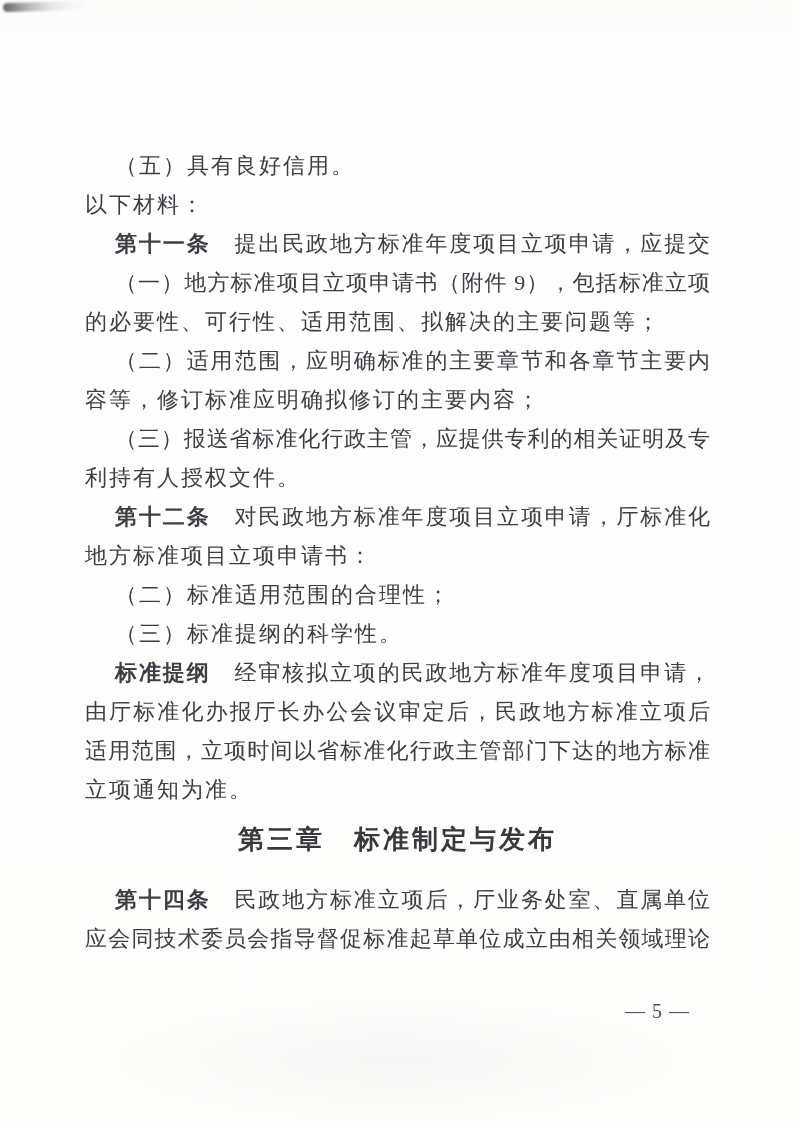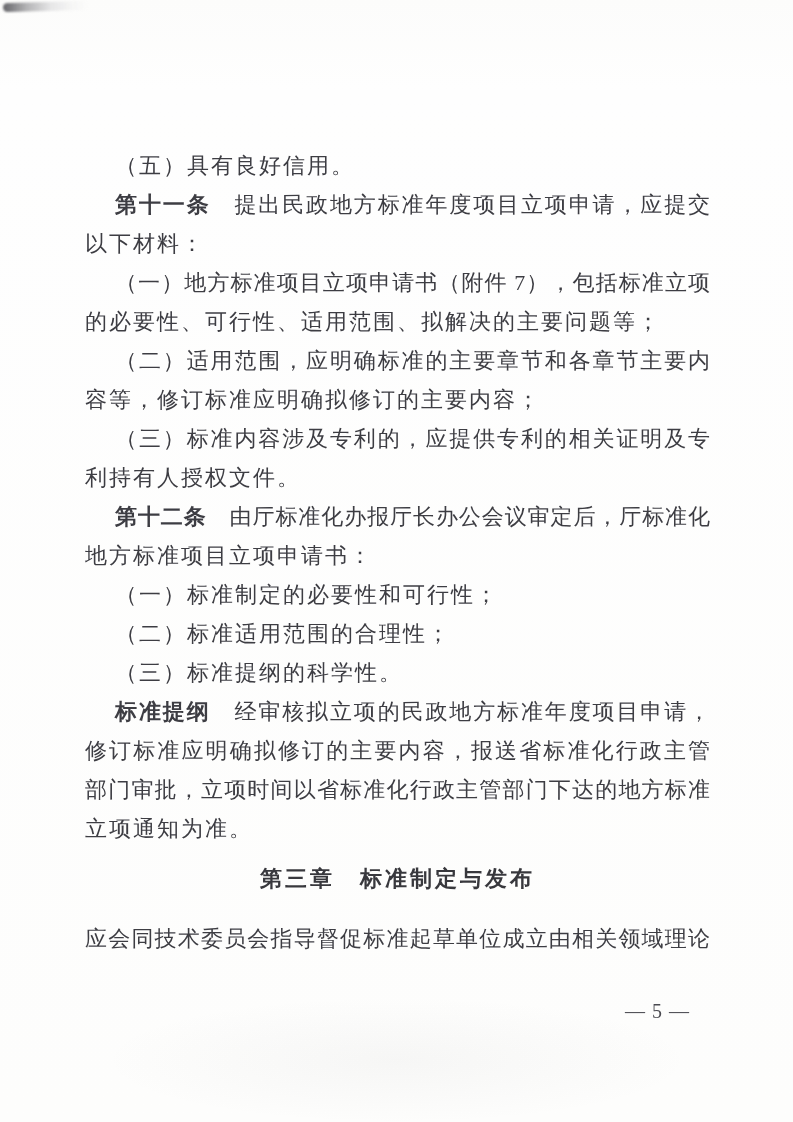--- a/index.html
+++ b/index.html
@@ -50,21 +50,21 @@
     text-align-last: justify;
     text-justify: inter-character;
     letter-spacing: 0;
   }
   .line.chapter {
     text-align: center;
     text-align-last: center;
     text-indent: 0;
     font-family: "Liberation Sans", "DejaVu Sans", sans-serif;
     font-weight: 700;
-    font-size: 22px;
+    font-size: 26px;
     letter-spacing: 3px;
     color: #38383d;
     margin: 11px 0 21px 0;
   }
   .b { font-weight: 700; }
   .page-number {
     position: absolute;
     left: 85px;
     top: 998px;
     width: 605px;
@@ -77,34 +77,34 @@
     font-family: "Liberation Serif", "DejaVu Serif", serif;
   }
 </style>
 </head>
 <body>
 
 <div class="page">
   <div class="scan-smudge"></div>
   <div class="doc-body">
       <div class="line indent"><span>（五）具有良好信用。</span></div>
+      <div class="line cont"><span>以下材料：</span></div>
       <div class="line indent full"><span class="b">第十一条</span><span>　提出民政地方标准年度项目立项申请，应提交</span></div>
-      <div class="line cont"><span>以下材料：</span></div>
-      <div class="line indent full"><span>（一）地方标准项目立项申请书（附件 7），包括标准立项</span></div>
+      <div class="line indent full"><span>（一）地方标准项目立项申请书（附件 9），包括标准立项</span></div>
       <div class="line cont"><span>的必要性、可行性、适用范围、拟解决的主要问题等；</span></div>
       <div class="line indent full"><span>（二）适用范围，应明确标准的主要章节和各章节主要内</span></div>
       <div class="line cont"><span>容等，修订标准应明确拟修订的主要内容；</span></div>
-      <div class="line indent full"><span>（三）标准内容涉及专利的，应提供专利的相关证明及专</span></div>
+      <div class="line indent full"><span>（三）报送省标准化行政主管，应提供专利的相关证明及专</span></div>
       <div class="line cont"><span>利持有人授权文件。</span></div>
-      <div class="line indent full"><span class="b">第十二条</span><span>　由厅标准化办报厅长办公会议审定后，厅标准化</span></div>
+      <div class="line indent full"><span class="b">第十二条</span><span>　对民政地方标准年度项目立项申请，厅标准化</span></div>
       <div class="line cont"><span>地方标准项目立项申请书：</span></div>
-      <div class="line indent"><span>（一）标准制定的必要性和可行性；</span></div>
       <div class="line indent"><span>（二）标准适用范围的合理性；</span></div>
       <div class="line indent"><span>（三）标准提纲的科学性。</span></div>
       <div class="line indent full"><span class="b">标准提纲</span><span>　经审核拟立项的民政地方标准年度项目申请，</span></div>
-      <div class="line cont full"><span>修订标准应明确拟修订的主要内容，报送省标准化行政主管</span></div>
-      <div class="line cont full"><span>部门审批，立项时间以省标准化行政主管部门下达的地方标准</span></div>
+      <div class="line cont full"><span>由厅标准化办报厅长办公会议审定后，民政地方标准立项后</span></div>
+      <div class="line cont full"><span>适用范围，立项时间以省标准化行政主管部门下达的地方标准</span></div>
       <div class="line cont"><span>立项通知为准。</span></div>
       <div class="line chapter"><span class="b">第三章　标准制定与发布</span></div>
+      <div class="line indent full"><span class="b">第十四条</span><span>　民政地方标准立项后，厅业务处室、直属单位</span></div>
       <div class="line cont full"><span>应会同技术委员会指导督促标准起草单位成立由相关领域理论</span></div>
     </div>
   <div class="page-number">— 5 —</div>
 </div>
 
 </body></html>

